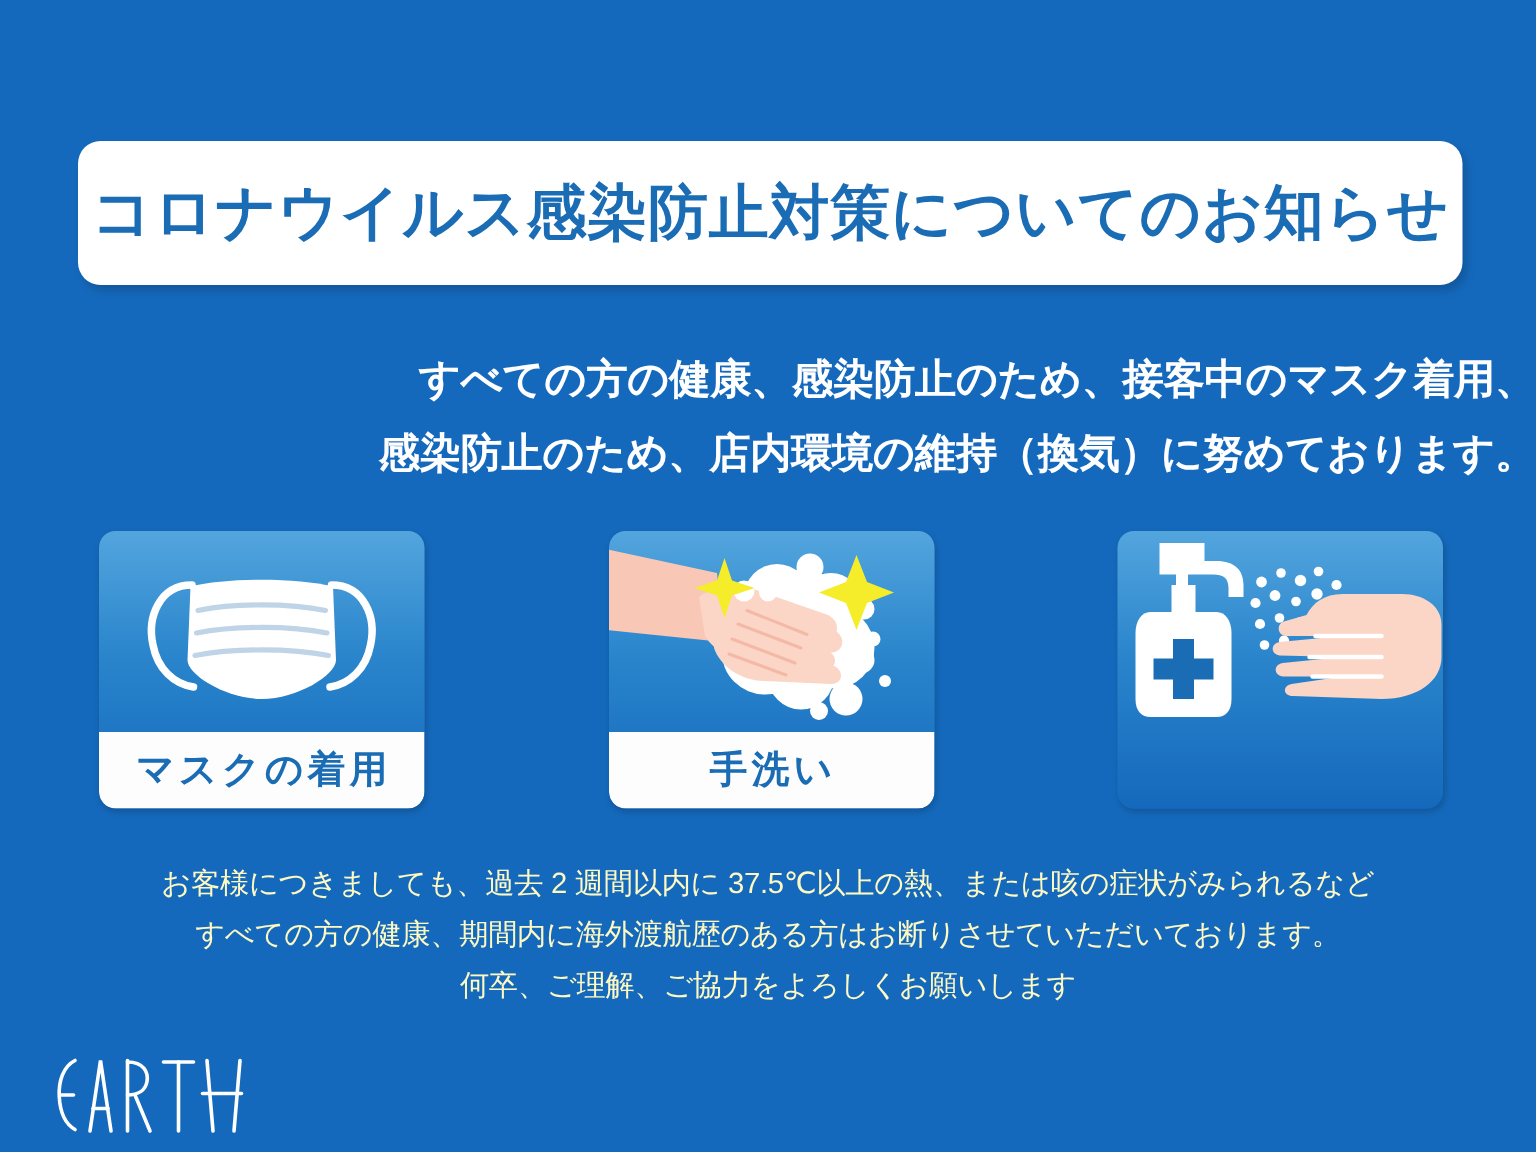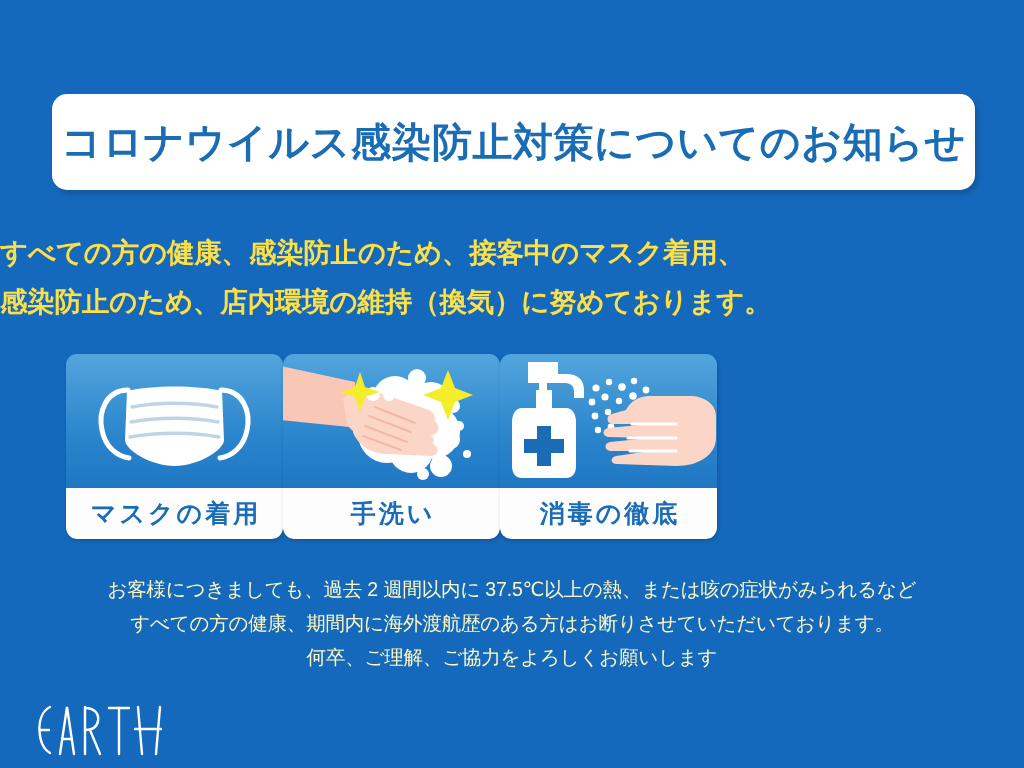--- a/index.html
+++ b/index.html
@@ -46,37 +46,38 @@
     white-space: nowrap;
     line-height: 1;
   }
 
   
   #lead {
     position: absolute;
     left: 0;
     top: 204px;
     width: 1024px;
-    text-align: left;
-    color: #fde047;
+    text-align: right;
+    color: #ffffff;
     font-size: 27.5px;
     font-weight: bold;
     line-height: 49px;
     letter-spacing: -0.2px;
   }
   #lead .lead-line { display:block; white-space: nowrap; }
 
   
   #cards {
     position: absolute;
     left: 66px;
     top: 330px;
     width: 896px;
     height: 185px;
     display: flex;
+    justify-content: space-between;
   }
   .card {
     position: relative;
     width: 217px;
     height: 185px;
     border-radius: 11px;
     overflow: hidden;
     background: linear-gradient(180deg, #53A5DD 0%, #2A85CC 45%, #1569BC 100%);
     box-shadow: 1px 2px 4px rgba(0,0,0,0.18);
   }
@@ -261,23 +262,20 @@
                    L110 88 C104 89 104 96 110 97 L150 97
                    L116 102 C110 103 110 110 117 110 L176 112
                    C200 112 216 100 216 84 Z" fill="#FBD5C6"></path>
           <g stroke="#FFFFFF" stroke-width="3" fill="none" stroke-linecap="round">
             <path d="M132 70 L176 70"></path>
             <path d="M128 84 L176 84"></path>
             <path d="M130 97 L176 97"></path>
           </g>
         </svg>
       </div>
-      <div class="card-label">
-        <span>消毒の徹底</span>
-      </div>
     </div>
 
 
   </div>
 
   <div id="notice">
     <span class="notice-line">お客様につきましても、過去 2 週間以内に 37.5℃以上の熱、または咳の症状がみられるなど</span>
     <span class="notice-line">すべての方の健康、期間内に海外渡航歴のある方はお断りさせていただいております。</span>
     <span class="notice-line">何卒、ご理解、ご協力をよろしくお願いします</span>
   </div>

